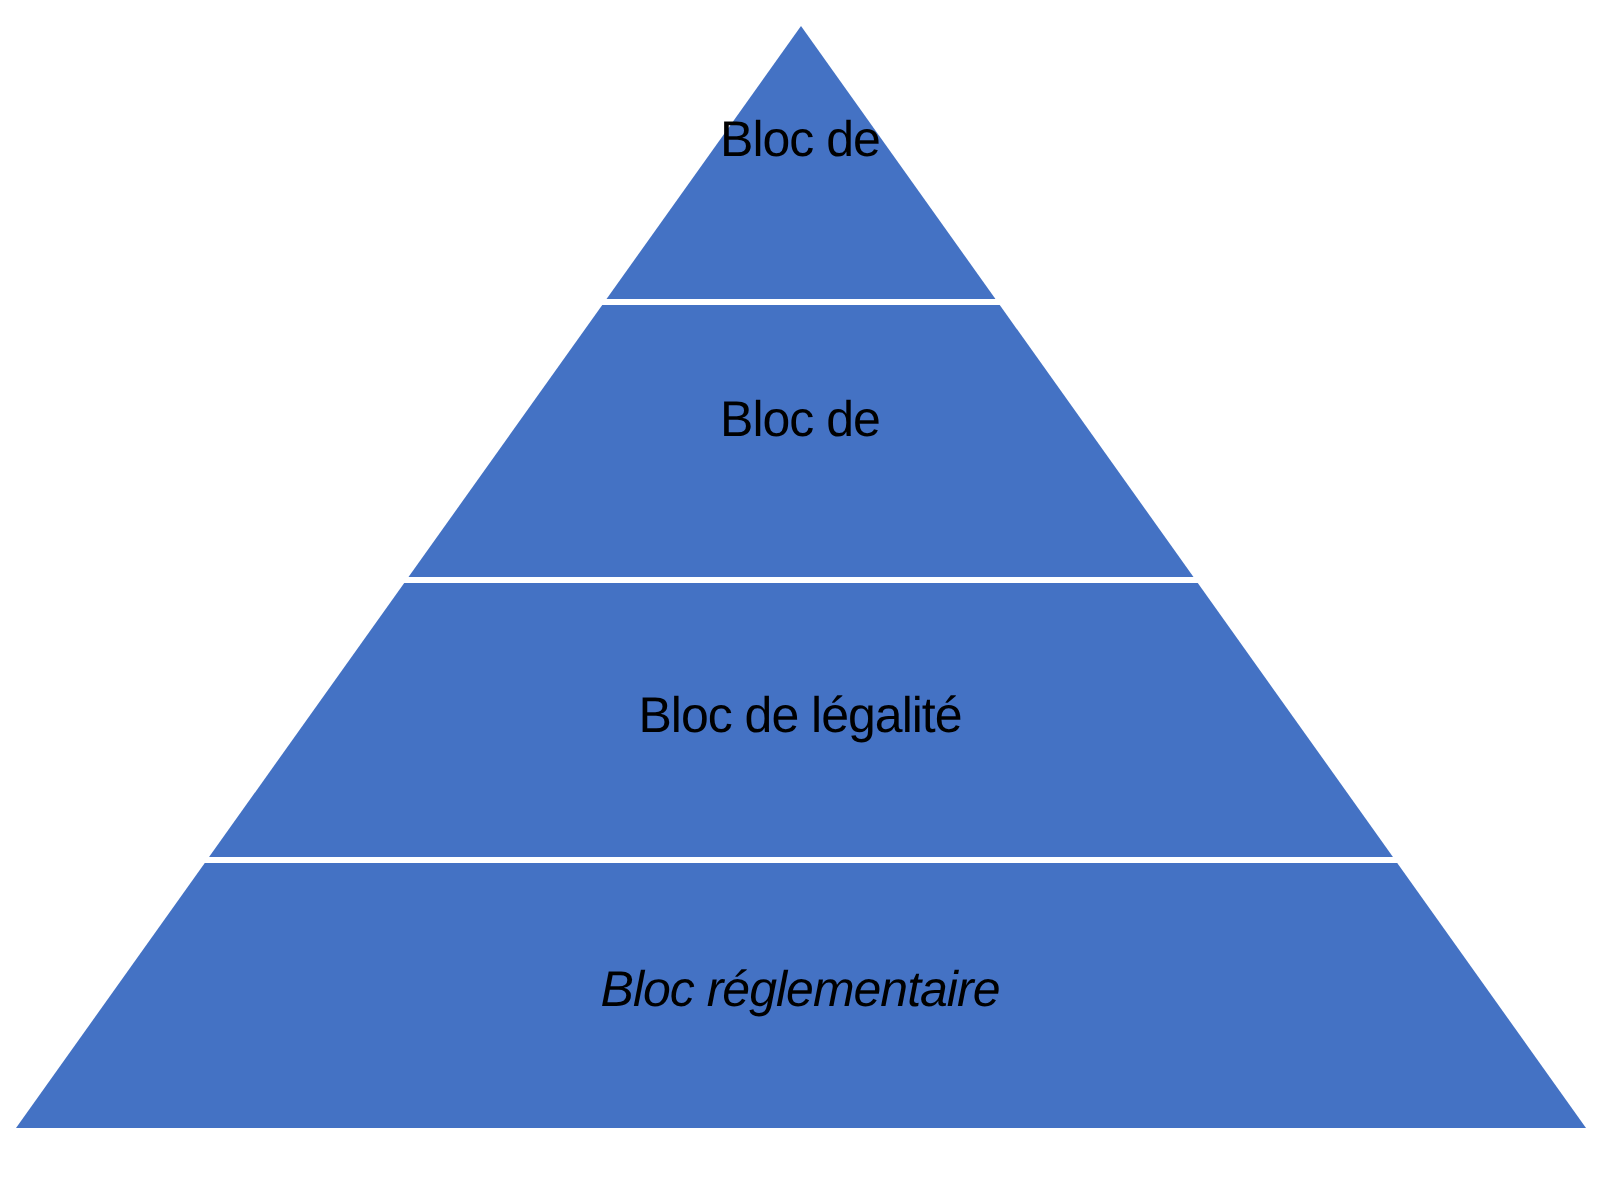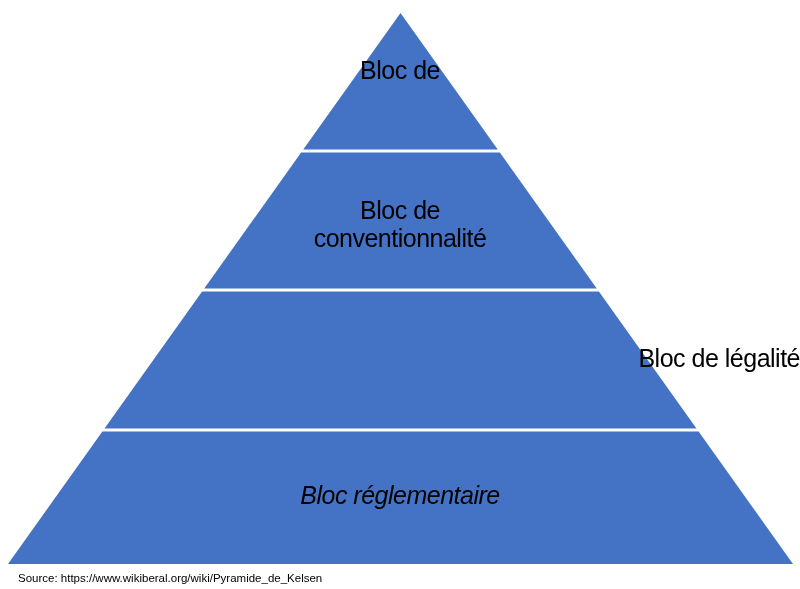--- a/index.html
+++ b/index.html
@@ -53,23 +53,21 @@
       <polygon points="301.12840290381126,152.5 499.87159709618874,152.5 596.75,288.5 204.25,288.5" fill="#4472C4"></polygon>
       <polygon points="202.11297640653356,291.5 598.8870235934664,291.5 696.4777676950998,428.5 104.52223230490017,428.5" fill="#4472C4"></polygon>
       <polygon points="102.38520871143373,431.5 698.6147912885663,431.5 793,564 8,564" fill="#4472C4"></polygon>
     </svg>
   <div id="labels">
       <div class="level-label" style="top: 56px;">
         <div>Bloc de</div>
       </div>
       <div class="level-label" style="top: 196px;">
         <div>Bloc de</div>
-        <div>conventionnalité</div>
       </div>
-      <div class="level-label" style="top: 344px; text-align: right;">
+      <div class="level-label" style="top: 344px;">
         <div>Bloc de légalité</div>
       </div>
       <div class="level-label" style="top: 481px; font-style: italic;">
         <div>Bloc réglementaire</div>
       </div>
     </div>
-  <div class="source-caption">Source: https://www.wikiberal.org/wiki/Pyramide_de_Kelsen</div>
 </div>
 
 </body></html>

